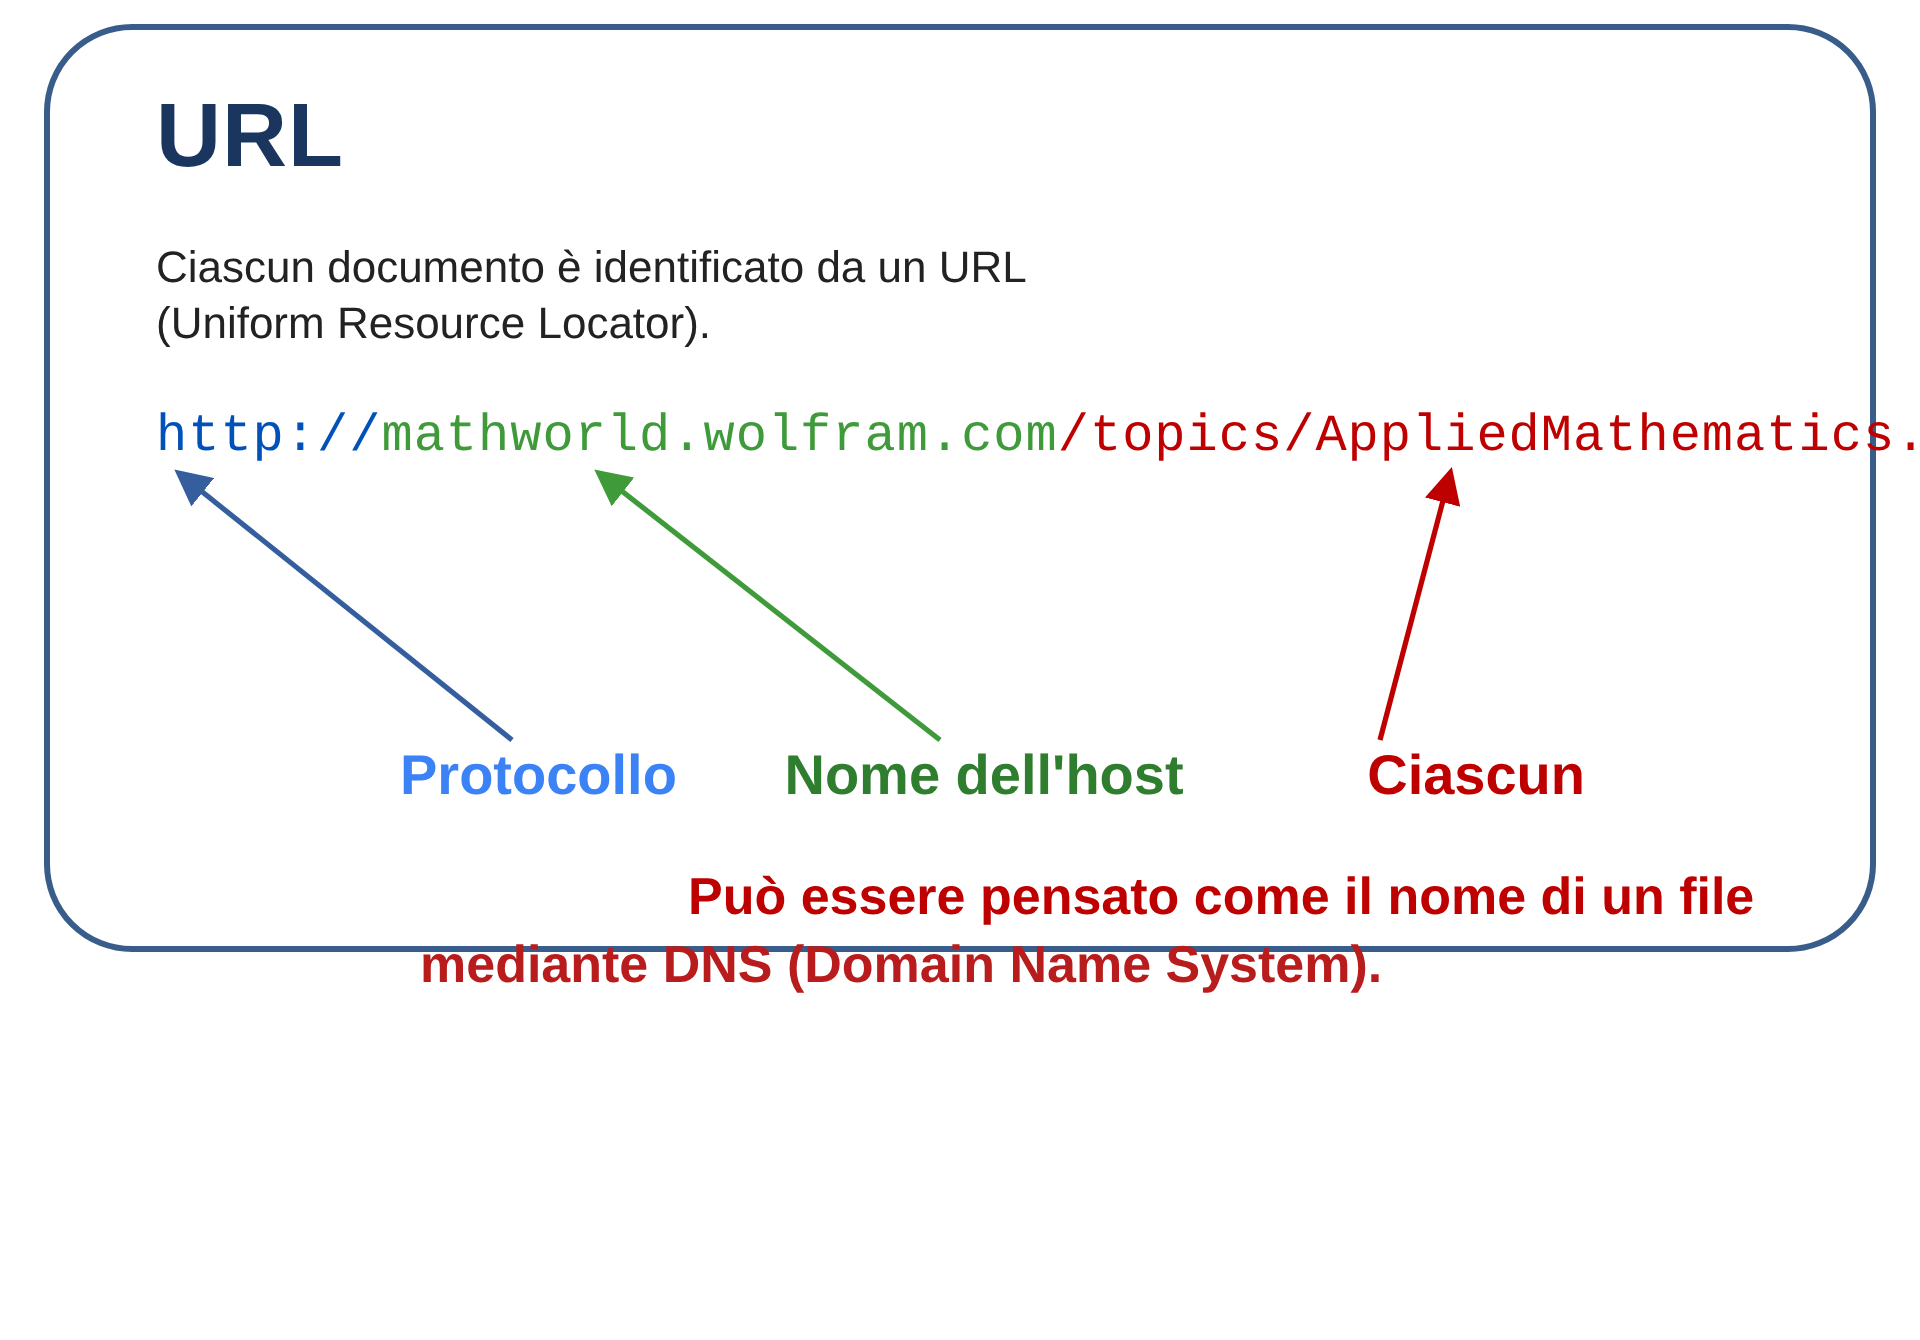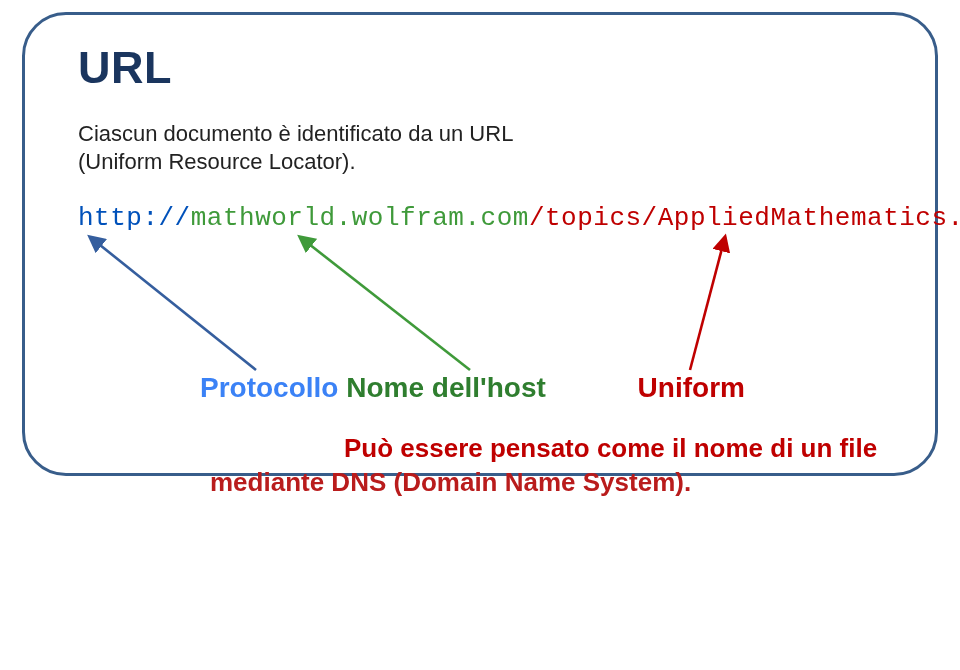--- a/index.html
+++ b/index.html
@@ -60,21 +60,21 @@
   .url .path  { color: #BF0000; }
   .labels {
     position: absolute;
     left: 200px;
     top: 372px;
     font-size: 28px;
     font-weight: bold;
     white-space: nowrap;
   }
   .labels .l-proto { color: #3b82f6; }
-  .labels .l-host  { color: #2F7E2F; }
+  .labels .l-host  { color: #2F7E2F; margin-left: 46px; }
   .labels .l-path  { color: #BF0000; margin-left: 84px; }
   .explain {
     position: absolute;
     left: 210px;
     top: 460px;
     font-size: 26px;
     font-weight: bold;
     line-height: 1.3;
   }
   .explain .r1 { color: #0051BA; position: relative; z-index: 1; }
@@ -122,20 +122,20 @@
     <line x1="256" y1="370" x2="90" y2="237" stroke="#355E9E" stroke-width="2.6" marker-end="url(#ah-blue)"></line>
 
     <line x1="470" y1="370" x2="300" y2="237" stroke="#3F9A3A" stroke-width="2.6" marker-end="url(#ah-green)"></line>
 
     <line x1="690" y1="370" x2="725" y2="237" stroke="#BF0000" stroke-width="2.6" marker-end="url(#ah-red)"></line>
   </svg>
 
   <div class="labels">
     <span class="l-proto">Protocollo</span>
     <span class="l-host">Nome dell'host</span>
-    <span class="l-path">Uniform</span>
+    <span class="l-path">Ciascun</span>
   </div>
 
   <div class="explain">
     <div class="r2">Può essere pensato come il nome di un file</div>
     <div class="r3">mediante DNS (Domain Name System).</div>
   </div>
 </div>
 
 </body></html>

